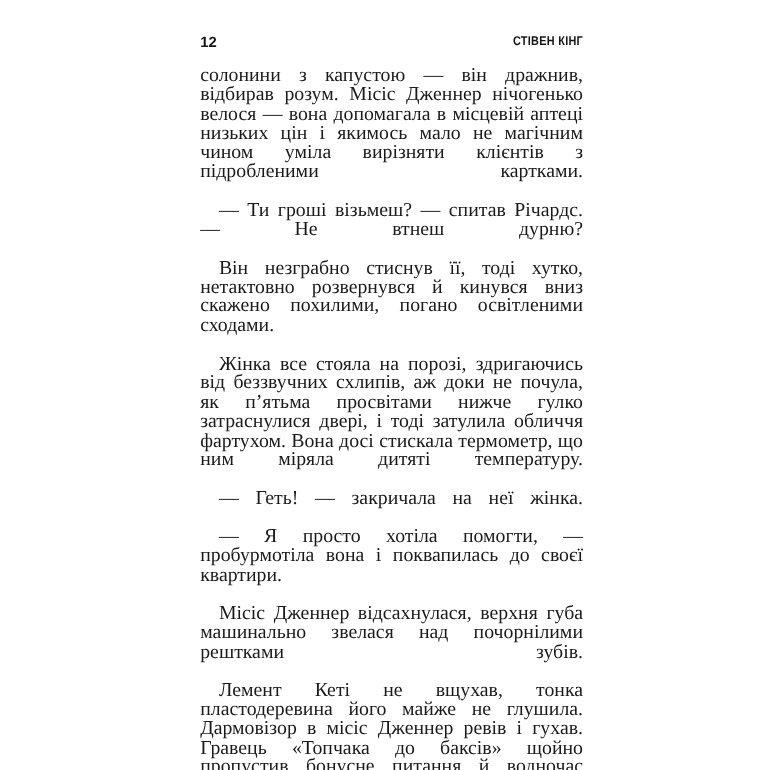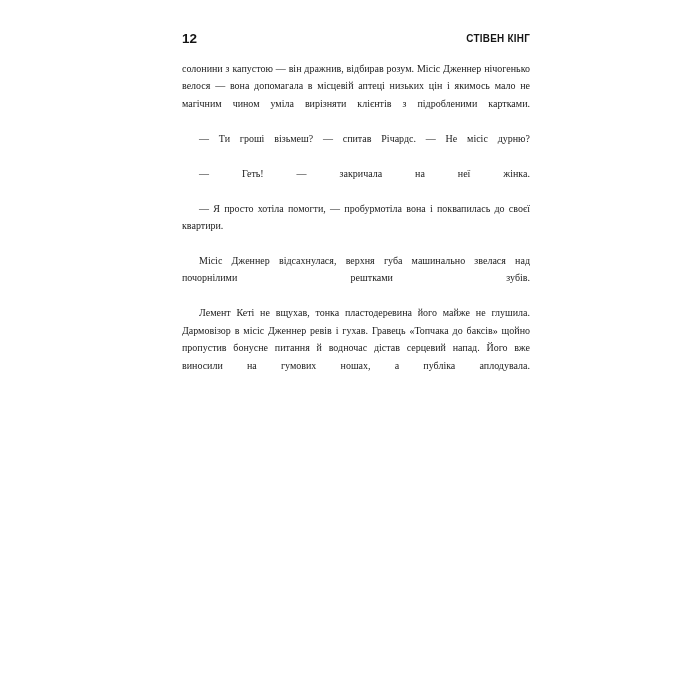--- a/index.html
+++ b/index.html
@@ -56,21 +56,21 @@
   
   .text-block {
     position: absolute;
     left: 182px;
     top: 60px;
     width: 348px;
   }
 
   p.para {
     margin: 0;
-    font-size: 10px;
+    font-size: 18px;
     line-height: 17.45px;
     text-align: justify;
     text-justify: inter-word;
     text-indent: 17px;
     hyphens: manual;
     word-spacing: 0px;
   }
   p.para.no-indent {
     text-indent: 0;
   }
@@ -86,21 +86,23 @@
 
 <div class="page">
 
   <div class="running-head">
     <span class="folio">12</span>
     <span class="book-author">СТІВЕН КІНГ</span>
   </div>
 
   <div class="text-block">
     <p class="para no-indent">солонини з капустою — він дражнив, відбирав розум. Місіс Дженнер нічогенько велося — вона допомагала в місцевій аптеці низьких цін і якимось мало не магічним чином уміла вирізняти клієнтів з підробленими картками.</p>
-    <p class="para">— Ти гроші візьмеш? — спитав Річардс. — Не місіс дурню?</p>
+    <p class="para">— Ти гроші візьмеш? — спитав Річардс. — Не втнеш дурню?</p>
+    <p class="para">Він незграбно стиснув її, тоді хутко, нетактовно розвернувся й кинувся вниз скажено похилими, погано освітленими сходами.</p>
+    <p class="para">Жінка все стояла на порозі, здригаючись від беззвучних схлипів, аж доки не почула, як п’ятьма просвітами нижче гулко затраснулися двері, і тоді затулила обличчя фартухом. Вона досі стискала термометр, що ним міряла дитяті температуру.</p>
     <p class="para">— Геть! — закричала на неї жінка.</p>
     <p class="para">— Я просто хотіла помогти, — пробурмотіла вона і поквапилась до своєї квартири.</p>
     <p class="para">Місіс Дженнер відсахнулася, верхня губа машинально звелася над почорнілими рештками зубів.</p>
     <p class="para">Лемент Кеті не вщухав, тонка пластодеревина його майже не глушила. Дармовізор в місіс Дженнер ревів і гухав. Гравець «Топчака до баксів» щойно пропустив бонусне питання й водночас дістав серцевий напад. Його вже виносили на гумових ношах, а публіка аплодувала.</p>
 
   </div>
 
 </div>
 
 </body></html>

